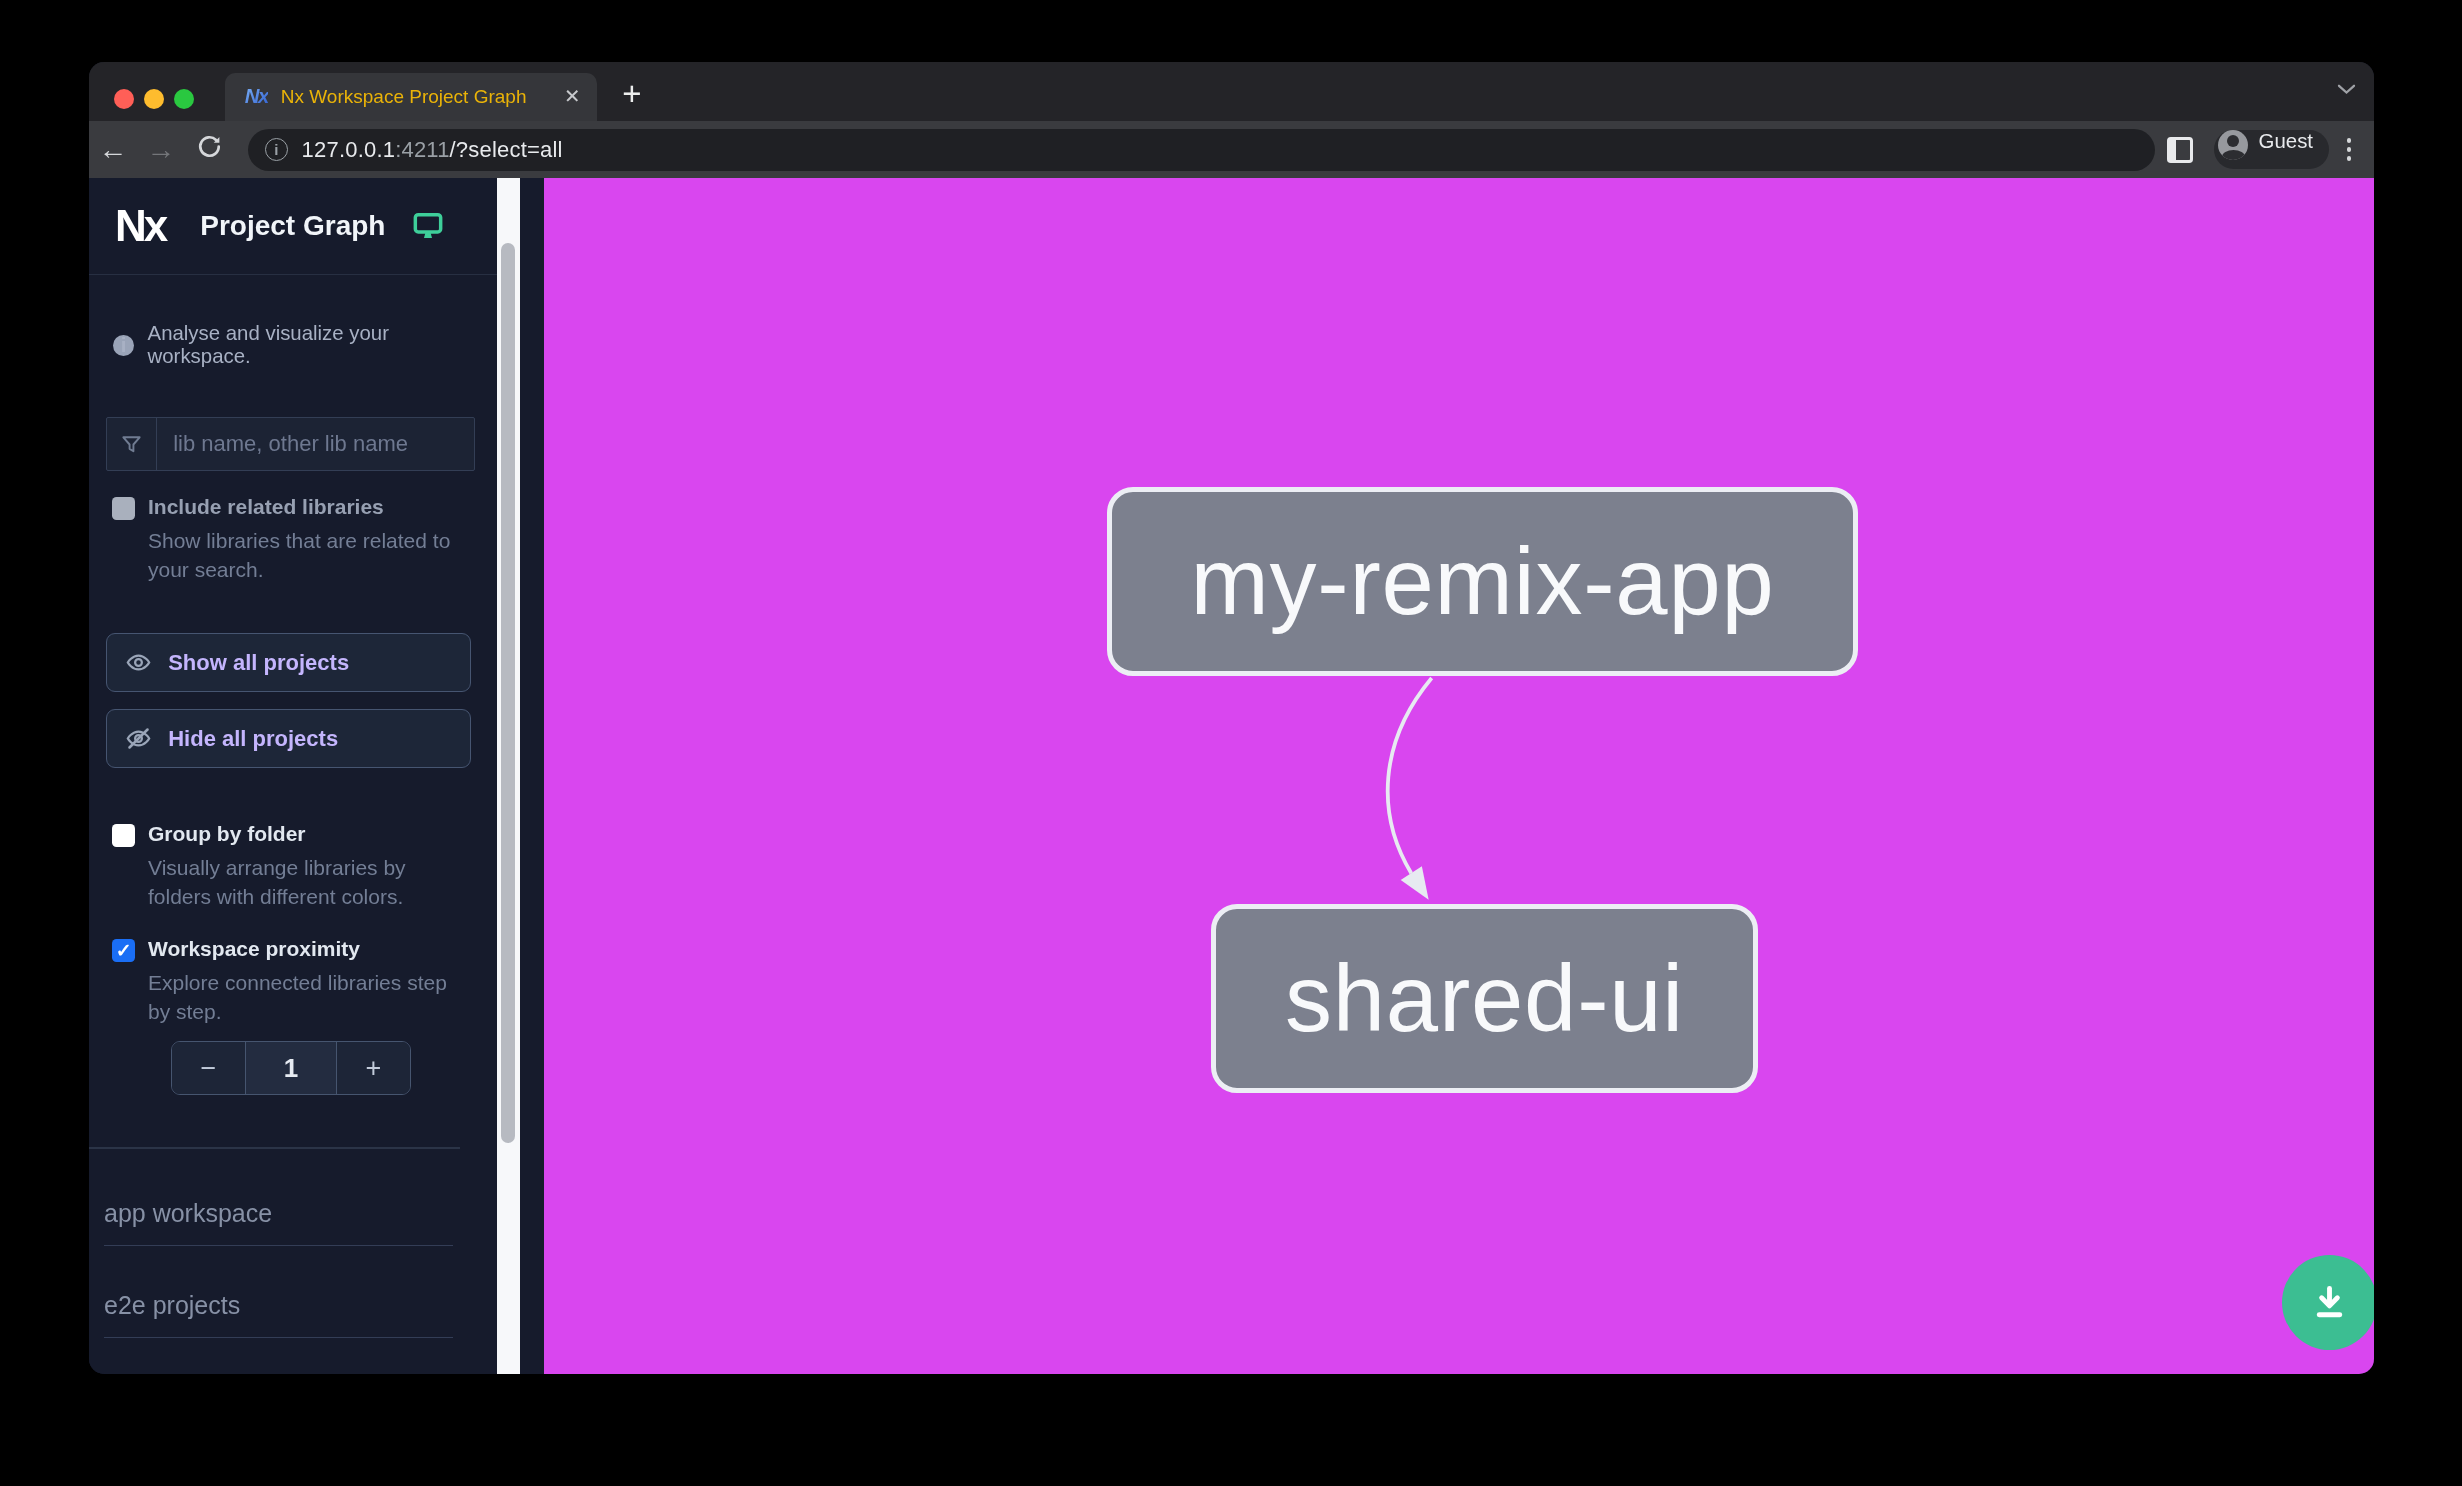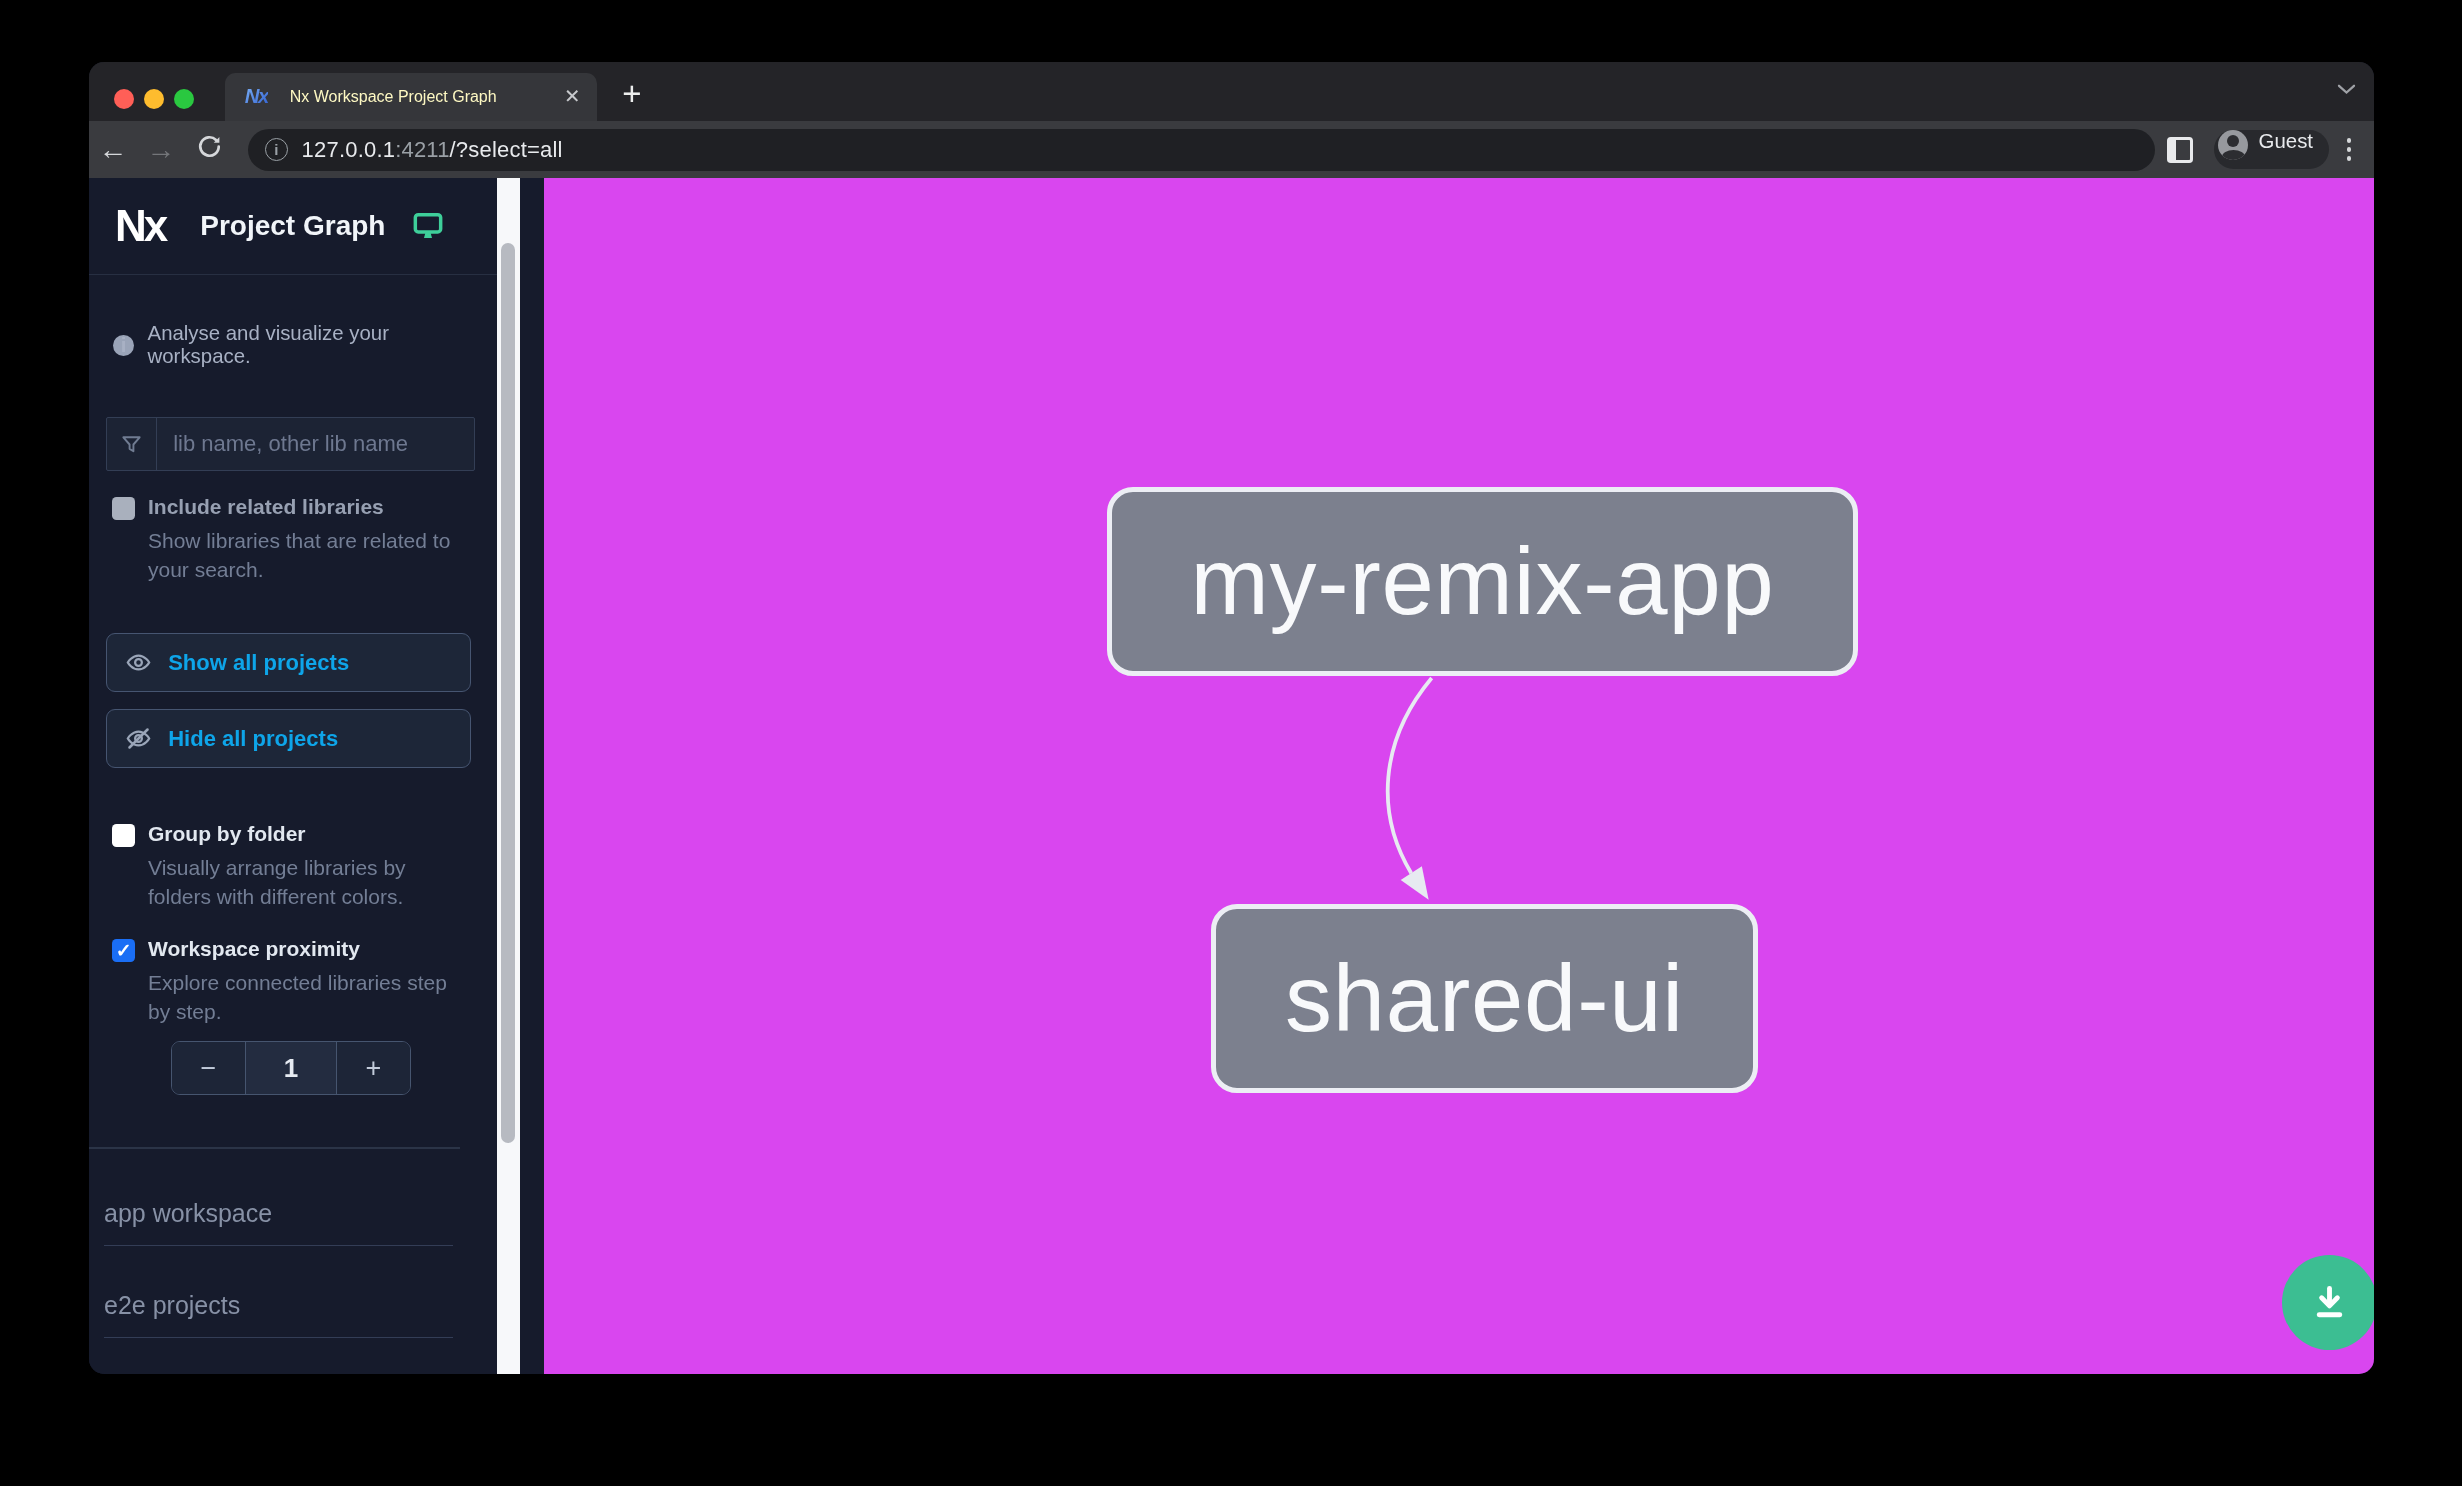--- a/index.html
+++ b/index.html
@@ -12,21 +12,21 @@
   
   .tabstrip { position:absolute; left:0; top:0; width:100%; height:59px; background:#242428; }
   .light { position:absolute; top:26.5px; width:20.4px; height:20.4px; border-radius:50%; }
   .light.red{left:25px; background:#ff5f57;} .light.yellow{left:55px; background:#febc2e;}
   .light.green{left:85px; background:#2ac840;}
   .tab { position:absolute; left:136px; top:10.6px; width:372px; height:48px;
          background:#35363a; border-radius:10.6px 10.6px 0 0; display:flex; align-items:center; }
   .favicon { margin-left:19.7px; font-weight:800; font-style:italic; font-size:20.4px;
              letter-spacing:-1.5px; background:linear-gradient(135deg,#7db2f7,#2f5fd0);
              -webkit-background-clip:text; background-clip:text; color:transparent; }
-  .tab-title { margin-left:22px; font-size:16px; color:#fef9c3; white-space:nowrap; }
+  .tab-title { margin-left:13px; font-size:19px; color:#eab308; white-space:nowrap; }
   .tab-close { margin-left:auto; margin-right:16.6px; font-size:19.7px; color:#c7c9cc; }
   .newtab { position:absolute; left:522px; top:10.6px; width:42px; height:42px; display:flex;
             align-items:center; justify-content:center; font-size:33px; font-weight:300; color:#eceded; }
   .tabsearch { position:absolute; right:16.6px; top:19.7px; }
 
   
   .toolbar { position:absolute; left:0; top:59px; width:100%; height:57px; background:#3a3b3f;
              display:flex; align-items:center; }
   .navbtn { width:48px; text-align:center; font-size:29px; color:#d5d7da; }
   .navbtn.dim { color:#74767a; }
@@ -85,21 +85,21 @@
                                display:flex; align-items:center; justify-content:center; }
   .cbx[data-state="checked"]::after { content:"✓"; }
   .toggle .lbl { display:block; margin-left:36px; font-size:21px; font-weight:700; color:#e2e8f0; }
   .toggle.dimmed .lbl { color:#97a0b2; }
   .toggle .desc { display:block; margin-left:36px; margin-top:6.8px; width:325px;
                   font-size:21px; line-height:29px; color:#737e95; }
 
   .sb-btn { position:absolute; left:16.6px; width:365px; height:59px; background:#1d2638;
             border:1.5px solid #465571; border-radius:9px; display:flex; align-items:center; }
   .sb-btn svg { margin-left:18px; }
-  .sb-btn span { margin-left:16.6px; font-size:22px; font-weight:700; color:#0ea5e9; }
+  .sb-btn span { margin-left:16.6px; font-size:22px; font-weight:700; color:#c4b5fd; }
 
   .stepper { position:absolute; left:82px; top:863px; width:240px; height:54px;
              border:1.5px solid #46556f; border-radius:9px; display:flex; overflow:hidden; }
   .step-btn { width:73px; display:flex; align-items:center; justify-content:center;
               background:#1d2537; font-size:27px; color:#c2cbda; }
   .step-val { flex:1; display:flex; align-items:center; justify-content:center;
               background:#232c40; border-left:1.5px solid #46556f; border-right:1.5px solid #46556f;
               font-size:26px; font-weight:700; color:#e6ebf2; }
   .sb-div { position:absolute; left:0; width:371px; height:1.5px; background:#2b3447; }
   .section { position:absolute; left:15px; width:349px; font-size:25px; color:#8791a6;

